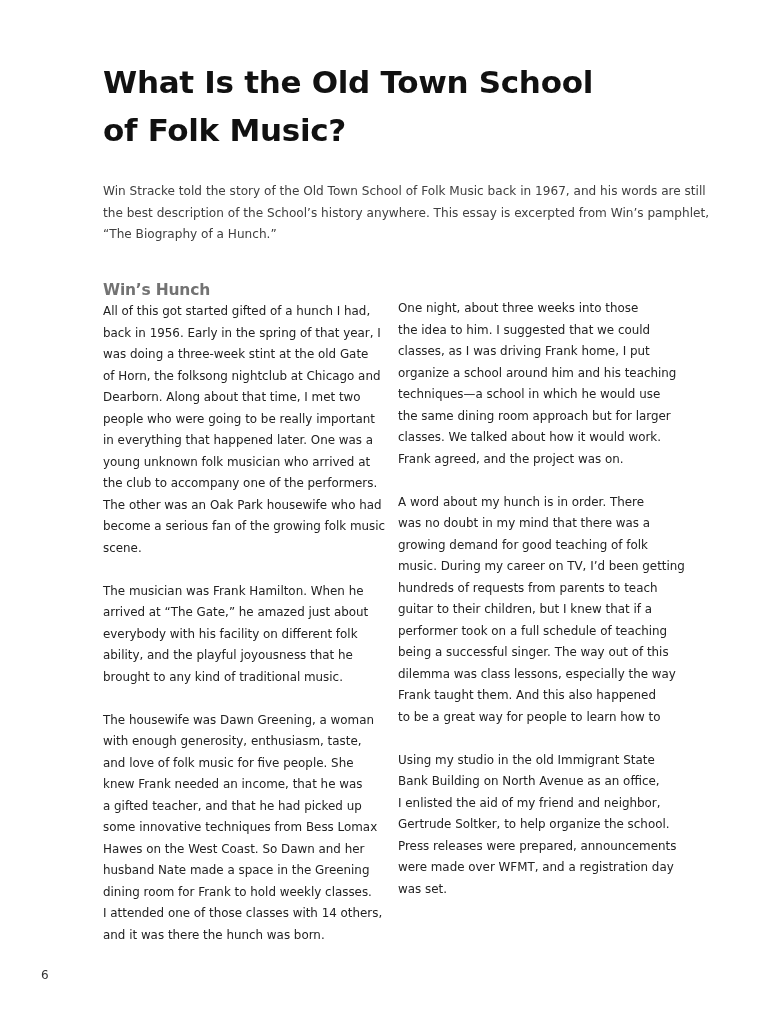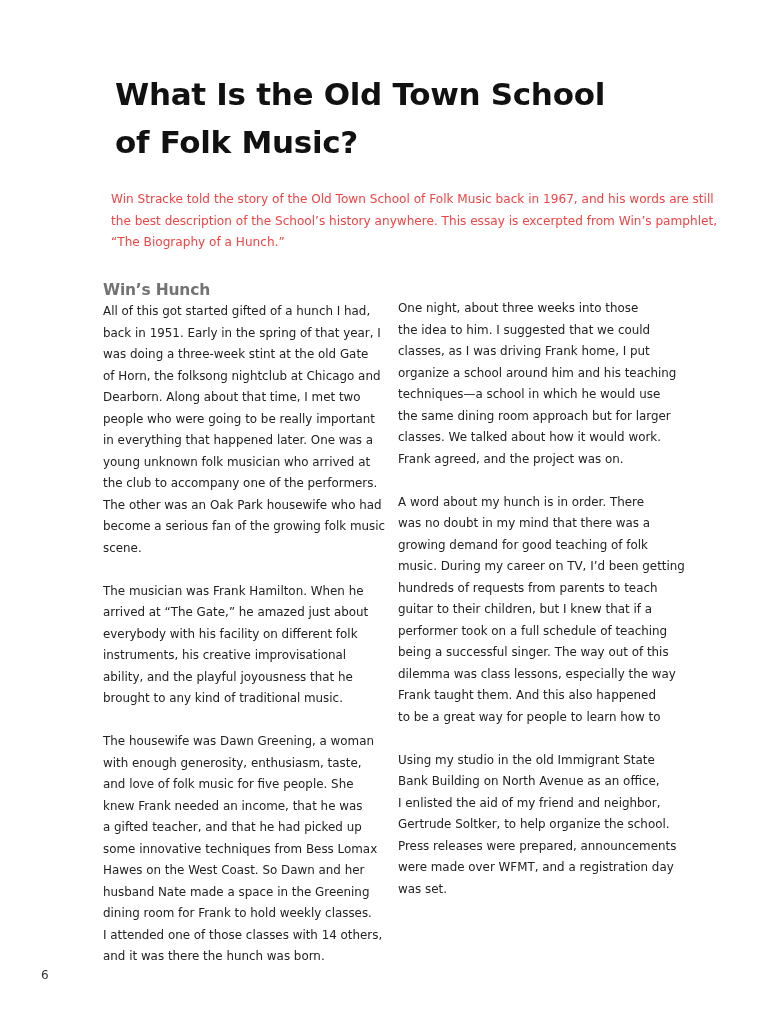--- a/index.html
+++ b/index.html
@@ -13,38 +13,38 @@
       position: relative;
       overflow: hidden;
       font-family: "DejaVu Sans", sans-serif;
       color: #1e1e1e;
     }
     .page-title {
       position: absolute;
       left: 103px;
       top: 58px;
       width: 560px;
-      margin: 12px;
+      margin: 0;
       font-family: "DejaVu Sans", sans-serif;
       font-weight: bold;
       font-size: 31px;
       line-height: 48px;
       letter-spacing: -0.3px;
       color: #111111;
     }
     .page-title span { display: block; white-space: nowrap; }
     .intro {
       position: absolute;
       left: 103px;
       top: 181px;
       width: 580px;
-      margin: 8px;
+      margin: 0;
       font-size: 12.1px;
       line-height: 21.5px;
-      color: #ef4444;
+      color: #404040;
     }
     .intro span { display: block; white-space: nowrap; }
     .col {
       position: absolute;
       width: 285px;
     }
     .col-left { left: 103px; top: 279px; }
     .col-right { left: 398px; top: 298px; }
     .section-heading {
       margin: 0;
@@ -82,37 +82,36 @@
   <span>Win Stracke told the story of the Old Town School of Folk Music back in 1967, and his words are still</span>
   <span>the best description of the School’s history anywhere. This essay is excerpted from Win’s pamphlet,</span>
   <span>“The Biography of a Hunch.”</span>
 </p>
 
 <div class="col col-left">
   <h2 class="section-heading">Win’s Hunch</h2>
   <div>
       <p class="para">
         <span>All of this got started gifted of a hunch I had,</span>
-        <span>back in 1951. Early in the spring of that year, I</span>
+        <span>back in 1956. Early in the spring of that year, I</span>
         <span>was doing a three-week stint at the old Gate</span>
         <span>of Horn, the folksong nightclub at Chicago and</span>
         <span>Dearborn. Along about that time, I met two</span>
         <span>people who were going to be really important</span>
         <span>in everything that happened later. One was a</span>
         <span>young unknown folk musician who arrived at</span>
         <span>the club to accompany one of the performers.</span>
         <span>The other was an Oak Park housewife who had</span>
         <span>become a serious fan of the growing folk music</span>
         <span>scene.</span>
       </p>
       <p class="para">
         <span>The musician was Frank Hamilton. When he</span>
         <span>arrived at “The Gate,” he amazed just about</span>
         <span>everybody with his facility on different folk</span>
-        <span>instruments, his creative improvisational</span>
         <span>ability, and the playful joyousness that he</span>
         <span>brought to any kind of traditional music.</span>
       </p>
       <p class="para">
         <span>The housewife was Dawn Greening, a woman</span>
         <span>with enough generosity, enthusiasm, taste,</span>
         <span>and love of folk music for five people. She</span>
         <span>knew Frank needed an income, that he was</span>
         <span>a gifted teacher, and that he had picked up</span>
         <span>some innovative techniques from Bess Lomax</span>

